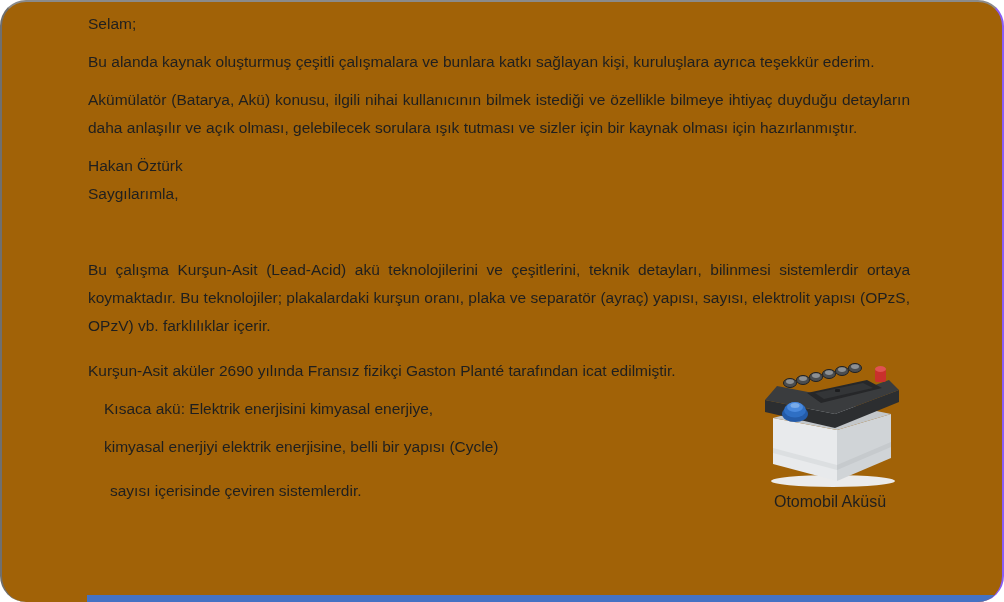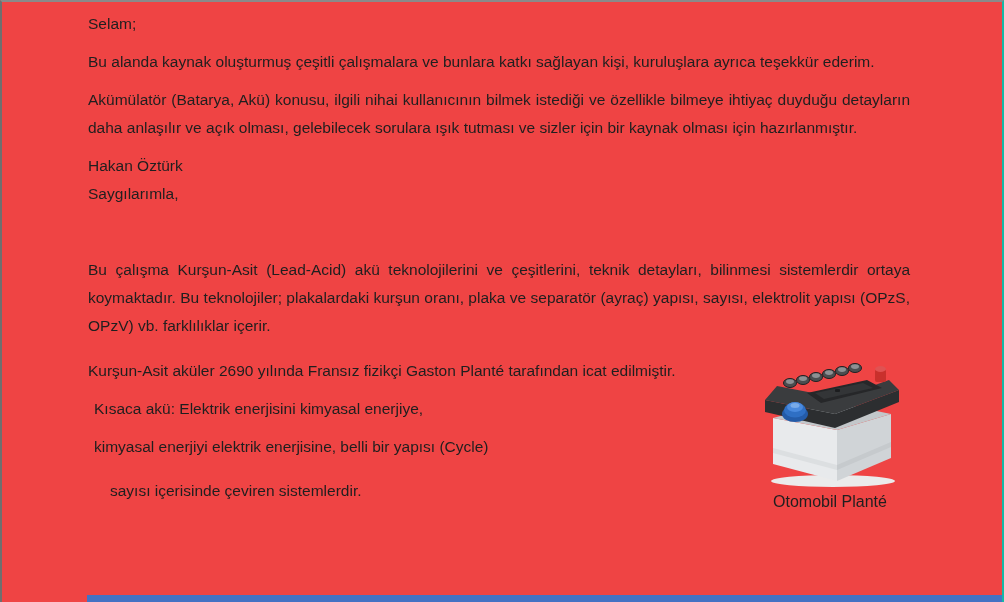--- a/index.html
+++ b/index.html
@@ -1,28 +1,29 @@
 <!DOCTYPE html>
 <html><head>
 <meta charset="utf-8">
 <style>
   html,body{margin:0;padding:0;background:#ffffff;}
   *{box-sizing:border-box;}
   .page{
     position:relative;
     width:1004px;height:602px;
-    background:#ef4444;
+    background:#a16207;
     border-left:2px solid #6f6f6f;
     border-top:2px solid #8a8a8a;
-    border-right:2px solid #14b8a6;
+    border-right:2px solid #8b5cf6;
     overflow:hidden;
     font-family:"Liberation Sans","DejaVu Sans",sans-serif;
     color:#1f1f1f;
     font-size:15.5px;
     line-height:28px;
+    border-radius:26px;
   }
   .content{
     padding:8px 92px 0 86px;
   }
   .para{
     text-align:justify;
     margin:0 0 10px 0;
   }
   .greeting{margin:0 0 10px 0;}
   .sig-line{line-height:28px;}
@@ -30,21 +31,21 @@
   .bottom-section{
     display:flex;
     margin-top:17px;
     align-items:flex-start;
   }
   .bottom-text{
     width:618px;
     flex:none;
   }
   .bottom-text .para{margin-bottom:10px;}
-  .para-spaced{margin:0 0 15px 6px;}
+  .para-spaced{margin:0 0 15px 16px;}
   .last-line{padding-left:6px;margin:16px;}
   .figure-col{
     flex:none;
     width:206px;
     margin-left:auto;
     margin-top:-13px;
   }
   .battery-img{
     display:block;
     margin-left:43px;
@@ -133,20 +134,20 @@
           </g>
 
           <rect x="126" y="25" width="11" height="13" rx="2" fill="#c9302c"></rect>
           <ellipse cx="131.5" cy="25" rx="5.5" ry="3" fill="#e05252"></ellipse>
 
           <ellipse cx="46" cy="70" rx="13" ry="8" fill="#245ba8"></ellipse>
           <ellipse cx="46" cy="66" rx="11" ry="7.5" fill="#2f6fc4"></ellipse>
           <ellipse cx="46" cy="63" rx="8" ry="5" fill="#4a8ade"></ellipse>
           <ellipse cx="46" cy="61.5" rx="4.5" ry="2.5" fill="#79abe9"></ellipse>
         </svg>
-        <figcaption class="figure-caption">Otomobil Planté</figcaption>
+        <figcaption class="figure-caption">Otomobil Aküsü</figcaption>
       </figure>
     </div>
 
   </div>
 
   <div class="bottom-bar" style="background: rgb(68, 114, 196);"></div>
 </div>
 
 </body></html>

